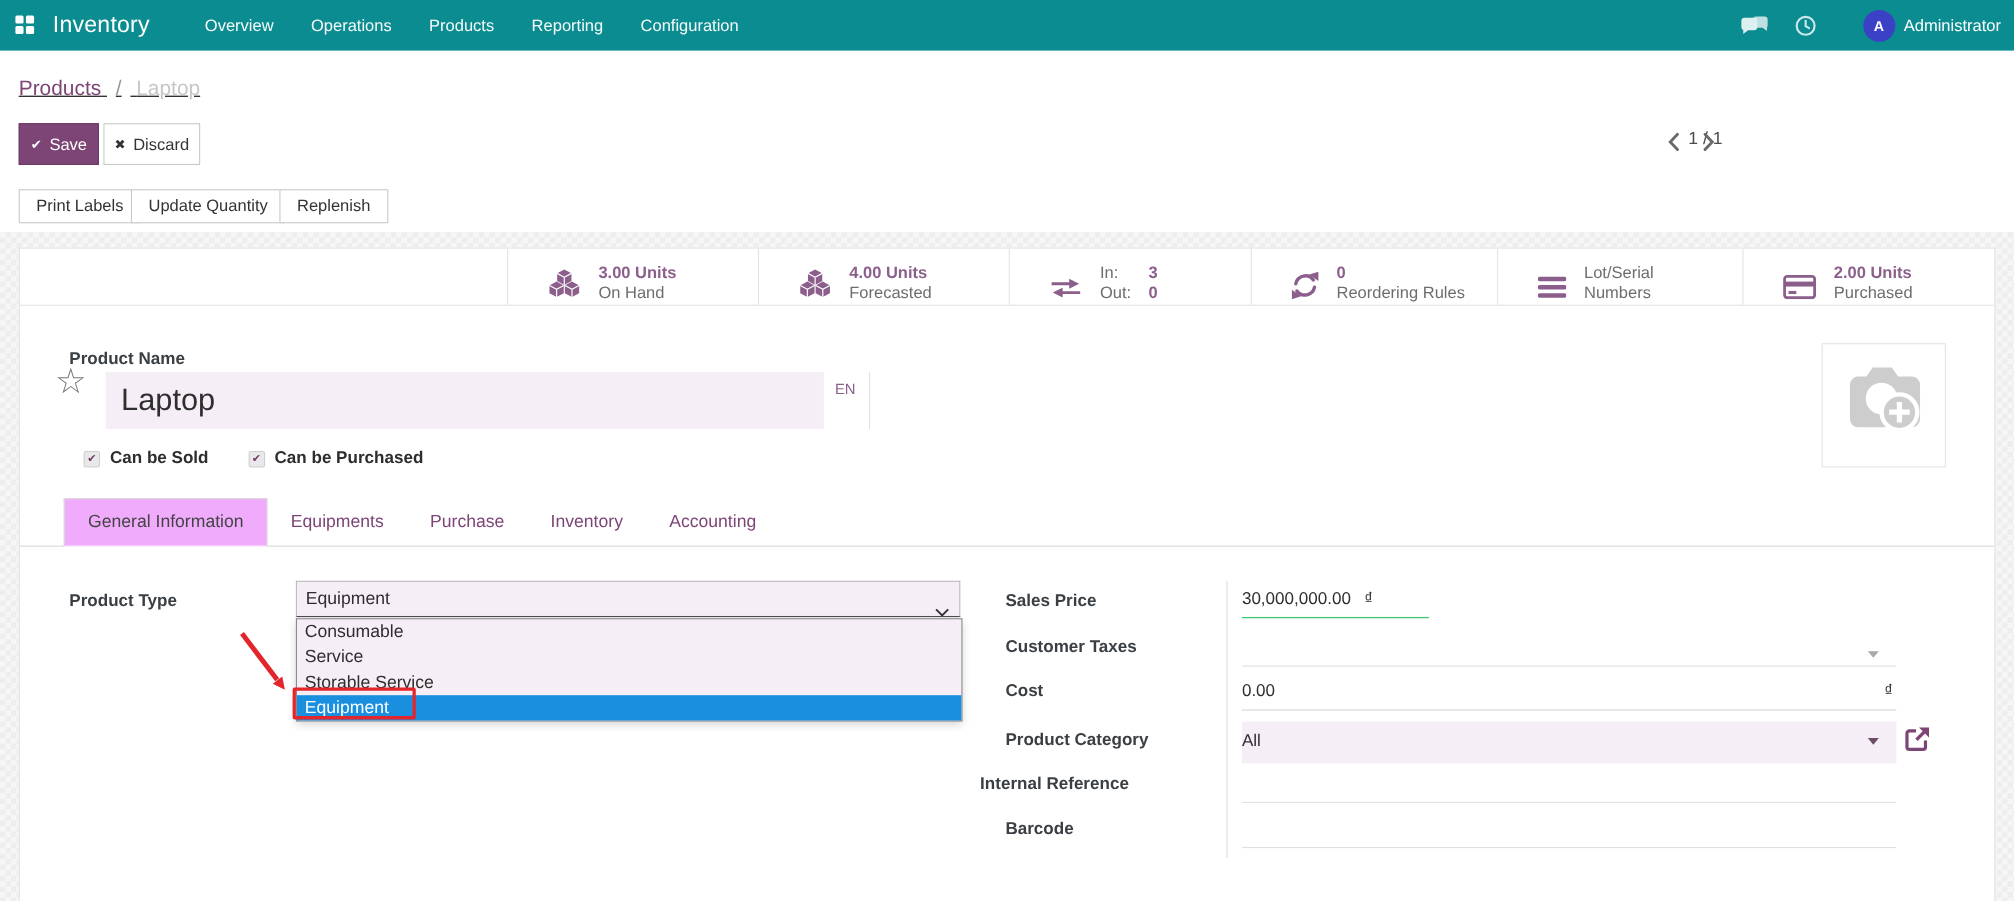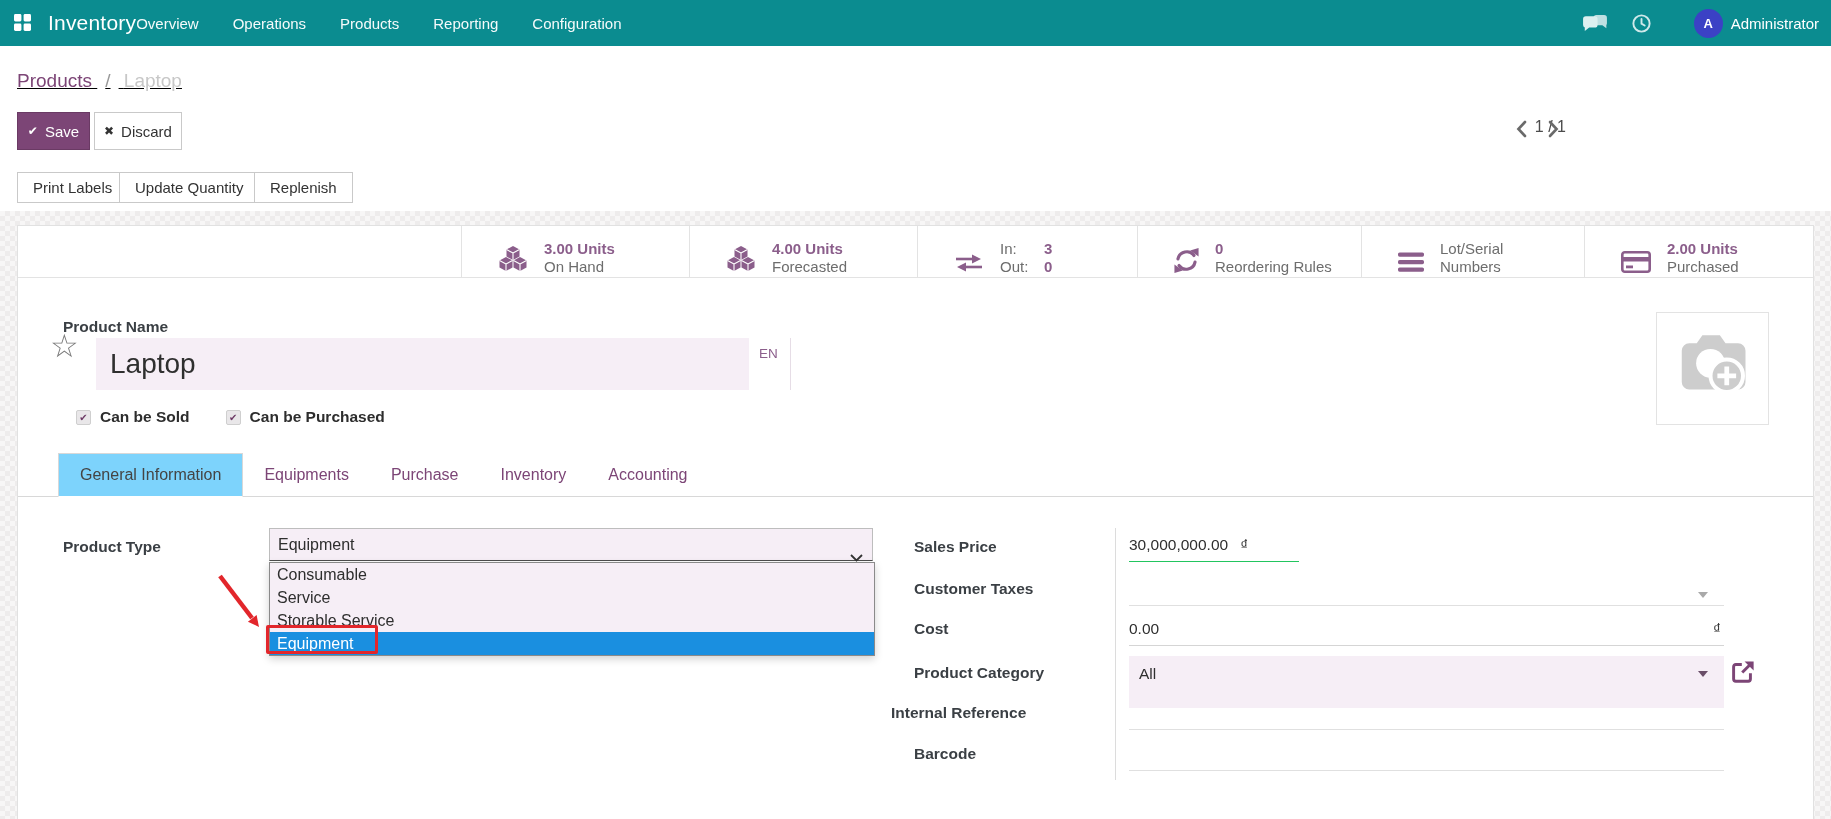--- a/index.html
+++ b/index.html
@@ -5,21 +5,21 @@
   * { margin:0; padding:0; box-sizing:border-box; }
   html,body { width:1831px; height:819px; overflow:hidden;
     font-family:"Liberation Sans", sans-serif; background:#fff; }
   .page { position:relative; width:1831px; height:819px; }
 
   
   .navbar { position:absolute; left:0; top:0; right:0; height:46px;
     background:#0b8c90; display:flex; align-items:center; color:#fff; z-index:50; }
   .apps-btn { margin-left:13px; width:20px; height:20px; display:inline-flex; cursor:pointer; }
   .brand { font-size:21px; font-weight:500; margin-left:15px; letter-spacing:.2px; }
-  .nav-menu { display:flex; gap:34px; font-size:15px; }
+  .nav-menu { display:flex; gap:34px; margin-left:50px; font-size:15px; }
   .nav-menu a { color:rgba(255,255,255,.96); cursor:pointer; }
   .nav-right { position:absolute; right:4px; top:0; height:46px; display:flex; align-items:center; }
   .nav-ic { display:inline-flex; cursor:pointer; }
   .nav-ic.chat { margin-right:23px; }
   .nav-ic.clock { margin-right:42px; }
   .avatar { width:29px; height:29px; border-radius:50%; background:#3b41c5; color:#fff;
     font-size:13px; font-weight:bold; display:flex; align-items:center; justify-content:center; }
   .user-name { font-size:15px; margin:0 8px 0 8px; }
 
   
@@ -83,21 +83,21 @@
   .chk-box { width:15px; height:15px; background:#e9e7e9; border:1px solid #cfcfcf;
     border-radius:2px; display:flex; align-items:center; justify-content:center;
     font-size:10px; color:#6d3a66; }
   .chk-label { font-size:15.5px; font-weight:600; color:#2d2d2d; }
 
   
   .tabs { position:absolute; left:0; top:227px; right:0; height:44px;
     border-bottom:1px solid #d8d8d8; display:flex; align-items:stretch; padding-left:40px; }
   .tab { font-size:16px; color:#7c4576; display:flex; align-items:center;
     padding:0 21px; cursor:pointer; }
-  .tab.active { background:#7dd3fc; border:1px solid #d8d8d8; border-bottom:1px solid #fff;
+  .tab.active { background:#f0abfc; border:1px solid #d8d8d8; border-bottom:1px solid #fff;
     margin-bottom:-1px; color:#444; }
 
   
   .pt-label { left:45px; top:312px; }
   .pt-select { position:absolute; left:251px; top:302px; width:604px; height:33px;
     background:#f6eef6; border:1px solid #bdbdbd; border-bottom:1px solid #4d4d4d;
     font-size:16px; color:#2e2e2e; line-height:31px; padding-left:8px; cursor:pointer; }
   .pt-select .chev { position:absolute; right:9px; top:12px; }
   .pt-dropdown { position:absolute; left:251px; top:336px; width:606px;
     background:#f6eef6; border:1px solid #8a8a8a; box-shadow:0 3px 8px rgba(0,0,0,.18); z-index:5; }
@@ -113,22 +113,22 @@
     border-left:1px solid #dcdcdc; }
   .rg-label-0 { left:896px; top:312px; } .rg-label-1 { left:896px; top:354px; }
   .rg-label-2 { left:896px; top:394px; } .rg-label-3 { left:896px; top:438px; }
   .rg-label-4 { left:873px; top:478px; } .rg-label-5 { left:896px; top:519px; }
   .rg-field { position:absolute; left:1111px; height:26px; font-size:15.5px; color:#2f2f2f; }
   .f-sales { top:310px; width:170px; border-bottom:1px solid #22c55e; }
   .f-sales .cur { margin-left:12px; }
   .f-taxes { top:354px; width:595px; border-bottom:1px solid #e0e0e0; }
   .f-cost  { top:394px; width:595px; border-bottom:1px solid #d5d5d5; }
   .f-cost .cur { position:absolute; right:3px; top:0; }
-  .f-categ { top:430px; width:595px; height:52px; background:#f6eef6;
-    line-height:35px; padding-left:10px; cursor:pointer; }
+  .f-categ { top:430px; width:595px; height:38px; background:#f6eef6;
+    line-height:35px; cursor:pointer; }
   .f-iref  { top:478px; width:595px; border-bottom:1px solid #e0e0e0; }
   .f-barcode { top:519px; width:595px; border-bottom:1px solid #e0e0e0; }
   .caret { position:absolute; width:0; height:0; border-left:5px solid transparent;
     border-right:5px solid transparent; border-top:6px solid #a9a9a9; }
   .caret-taxes { right:16px; top:12px; }
   .caret-categ { right:16px; top:15px; border-top-color:#6a4e68; }
   .ext-link { position:absolute; left:1712px; top:434px; cursor:pointer; }
 
   
   .img-box { position:absolute; left:1638px; top:86px; width:113px; height:113px;

